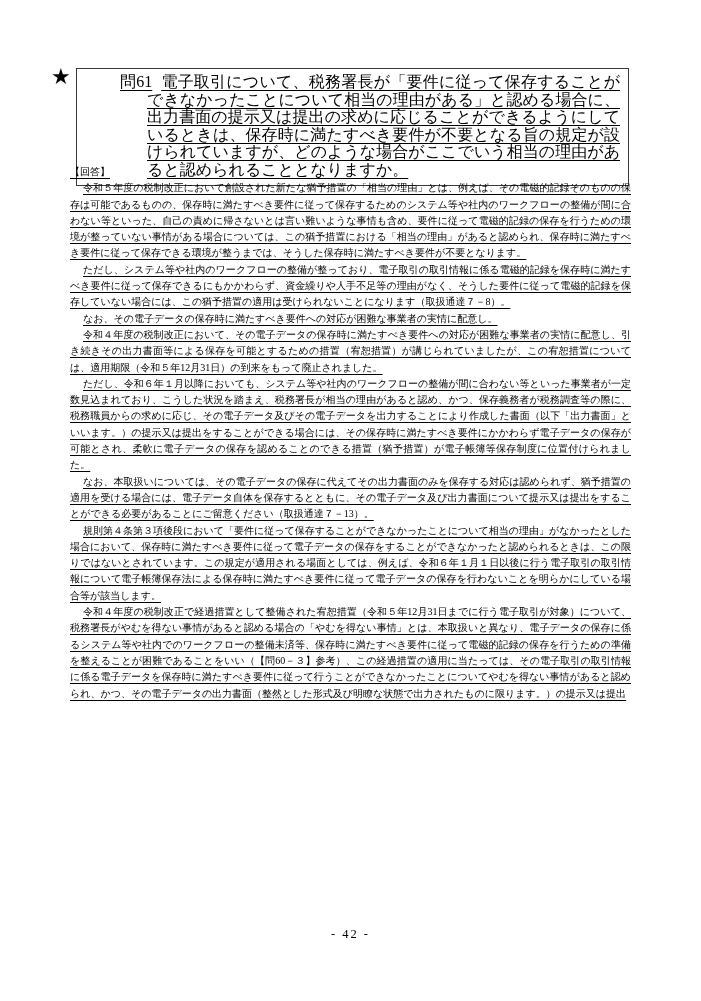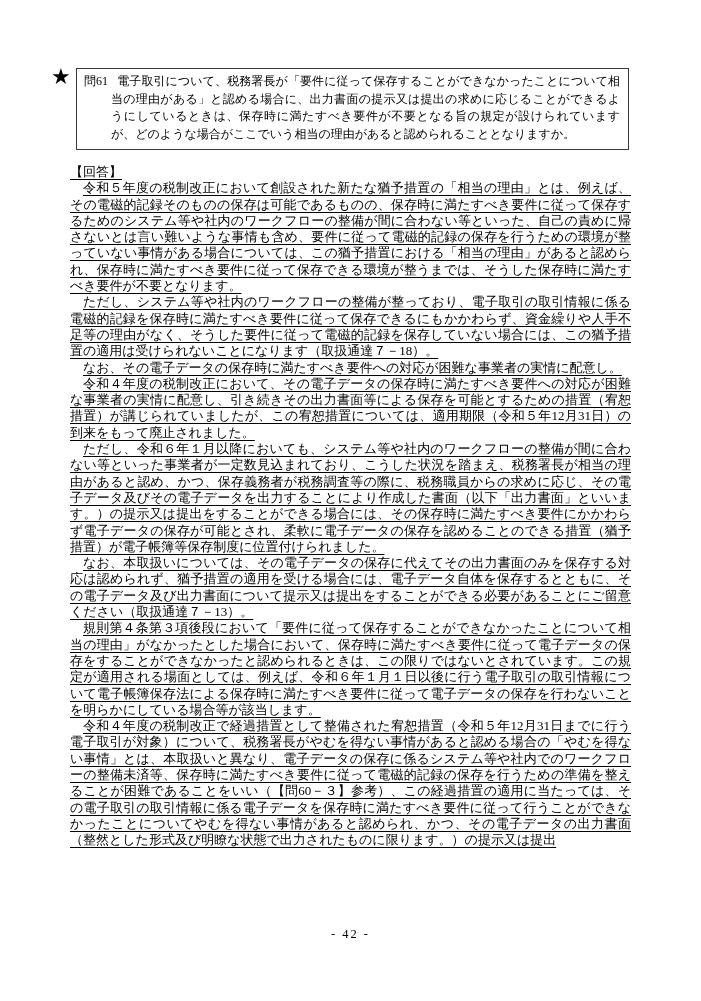--- a/index.html
+++ b/index.html
@@ -29,45 +29,47 @@
     position: absolute;
     left: 76px;
     top: 68px;
     width: 553px;
     box-sizing: border-box;
     border: 1.5px solid #3a3a3a;
     background: #ffffff;
     padding: 4px 8px 6px 7px;
   }
   .question-text {
-    font-size: 12px;
+    font-size: 16px;
     line-height: 17.6px;
     text-align: justify;
     padding-left: 27px;
     text-indent: -27px;
+    text-decoration: underline;
     text-decoration-thickness: 1px;
     text-underline-offset: 3px;
+    margin-left: 36px;
   }
   .q-label {
     margin-right: 9px;
   }
   .body-text {
     position: absolute;
     left: 70px;
     top: 164px;
     width: 561px;
     font-size: 13px;
     line-height: 16.3px;
     text-align: justify;
   }
   .body-text p,
   .body-text h2 {
     margin: 0;
     padding: 0;
-    font-size: 13px;
+    font-size: 10px;
     font-weight: normal;
     text-decoration: underline;
     text-decoration-thickness: 1px;
     text-underline-offset: 2.5px;
   }
   .para-indent {
     text-indent: 13px;
   }
   .ref-heading {
     text-indent: 3px;
@@ -92,21 +94,21 @@
   <div class="question-box">
     <div class="question-text">
       <span class="q-label">問61</span><span>電子取引について、税務署長が「要件に従って保存することができなかったことについて相当の理由がある」と認める場合に、出力書面の提示又は提出の求めに応じることができるようにしているときは、保存時に満たすべき要件が不要となる旨の規定が設けられていますが、どのような場合がここでいう相当の理由があると認められることとなりますか。</span>
     </div>
   </div>
 
   <div class="body-text">
 
     <h2>【回答】</h2>
     <p class="para-indent">令和５年度の税制改正において創設された新たな猶予措置の「相当の理由」とは、例えば、その電磁的記録そのものの保存は可能であるものの、保存時に満たすべき要件に従って保存するためのシステム等や社内のワークフローの整備が間に合わない等といった、自己の責めに帰さないとは言い難いような事情も含め、要件に従って電磁的記録の保存を行うための環境が整っていない事情がある場合については、この猶予措置における「相当の理由」があると認められ、保存時に満たすべき要件に従って保存できる環境が整うまでは、そうした保存時に満たすべき要件が不要となります。</p>
-    <p class="para-indent">ただし、システム等や社内のワークフローの整備が整っており、電子取引の取引情報に係る電磁的記録を保存時に満たすべき要件に従って保存できるにもかかわらず、資金繰りや人手不足等の理由がなく、そうした要件に従って電磁的記録を保存していない場合には、この猶予措置の適用は受けられないことになります（取扱通達７－18）。</p>
+    <p class="para-indent">ただし、システム等や社内のワークフローの整備が整っており、電子取引の取引情報に係る電磁的記録を保存時に満たすべき要件に従って保存できるにもかかわらず、資金繰りや人手不足等の理由がなく、そうした要件に従って電磁的記録を保存していない場合には、この猶予措置の適用は受けられないことになります（取扱通達７－8）。</p>
     <p class="para-indent">なお、その電子データの保存時に満たすべき要件への対応が困難な事業者の実情に配意し。</p>
 
     <p class="para-indent">令和４年度の税制改正において、その電子データの保存時に満たすべき要件への対応が困難な事業者の実情に配意し、引き続きその出力書面等による保存を可能とするための措置（宥恕措置）が講じられていましたが、この宥恕措置については、適用期限（令和５年12月31日）の到来をもって廃止されました。</p>
     <p class="para-indent">ただし、令和６年１月以降においても、システム等や社内のワークフローの整備が間に合わない等といった事業者が一定数見込まれており、こうした状況を踏まえ、税務署長が相当の理由があると認め、かつ、保存義務者が税務調査等の際に、税務職員からの求めに応じ、その電子データ及びその電子データを出力することにより作成した書面（以下「出力書面」といいます。）の提示又は提出をすることができる場合には、その保存時に満たすべき要件にかかわらず電子データの保存が可能とされ、柔軟に電子データの保存を認めることのできる措置（猶予措置）が電子帳簿等保存制度に位置付けられました。</p>
     <p class="para-indent">なお、本取扱いについては、その電子データの保存に代えてその出力書面のみを保存する対応は認められず、猶予措置の適用を受ける場合には、電子データ自体を保存するとともに、その電子データ及び出力書面について提示又は提出をすることができる必要があることにご留意ください（取扱通達７－13）。</p>
 
     <p class="para-indent">規則第４条第３項後段において「要件に従って保存することができなかったことについて相当の理由」がなかったとした場合において、保存時に満たすべき要件に従って電子データの保存をすることができなかったと認められるときは、この限りではないとされています。この規定が適用される場面としては、例えば、令和６年１月１日以後に行う電子取引の取引情報について電子帳簿保存法による保存時に満たすべき要件に従って電子データの保存を行わないことを明らかにしている場合等が該当します。</p>
 
     <p class="para-indent">令和４年度の税制改正で経過措置として整備された宥恕措置（令和５年12月31日までに行う電子取引が対象）について、税務署長がやむを得ない事情があると認める場合の「やむを得ない事情」とは、本取扱いと異なり、電子データの保存に係るシステム等や社内でのワークフローの整備未済等、保存時に満たすべき要件に従って電磁的記録の保存を行うための準備を整えることが困難であることをいい（【問60－３】参考）、この経過措置の適用に当たっては、その電子取引の取引情報に係る電子データを保存時に満たすべき要件に従って行うことができなかったことについてやむを得ない事情があると認められ、かつ、その電子データの出力書面（整然とした形式及び明瞭な状態で出力されたものに限ります。）の提示又は提出</p>
 

